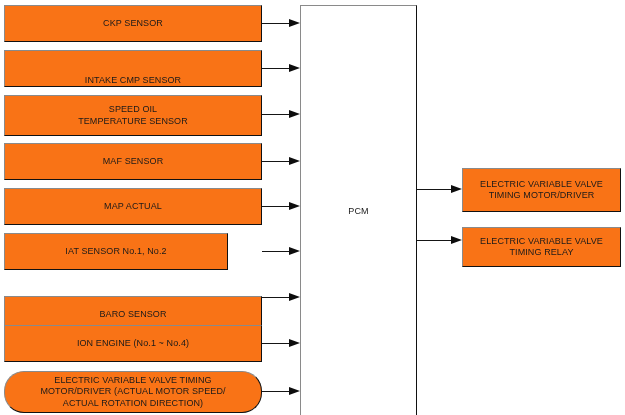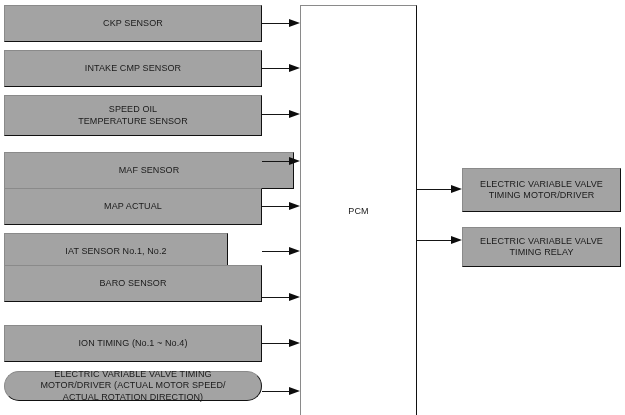--- a/index.html
+++ b/index.html
@@ -17,21 +17,21 @@
     width: 625px;
     height: 415px;
     background: #ffffff;
     overflow: hidden;
   }
 
   
   .block {
     position: absolute;
     box-sizing: border-box;
-    background: #a3a3a3;
+    background: #f97316;
     border-top: 1.5px solid #8a8a8a;
     border-left: 1.5px solid #8a8a8a;
     border-right: 1.5px solid #111111;
     border-bottom: 1.5px solid #111111;
     display: flex;
     align-items: center;
     justify-content: center;
     text-align: center;
   }
   .block .label {
@@ -88,50 +88,50 @@
 </style>
 </head>
 <body>
 
 <div id="canvas">
 
   <div class="block" style="left:4px; top:5px; width:258px; height:37px;">
     <span class="label">CKP SENSOR</span>
   </div>
 
-  <div class="block" style="left:4px; top:50px; width:258px; height:37px;">
+  <div class="block" style="left:4px; top:50px; width:258px; height:37px;align-items:flex-end;">
     <span class="label">INTAKE CMP SENSOR</span>
   </div>
 
   <div class="block" style="left:4px; top:95px; width:258px; height:41px;">
     <span class="label">SPEED OIL
 TEMPERATURE SENSOR</span>
   </div>
 
-  <div class="block" style="left:4px; top:143px; width:290px; height:37px;margin-top:9px;">
+  <div class="block" style="left:4px; top:143px; width:258px; height:37px;">
     <span class="label">MAF SENSOR</span>
   </div>
 
   <div class="block" style="left:4px; top:188px; width:258px; height:37px;">
     <span class="label">MAP ACTUAL</span>
   </div>
 
   <div class="block" style="left:4px; top:233px; width:224px; height:37px;align-items:center;">
     <span class="label">IAT SENSOR No.1, No.2</span>
   </div>
 
-  <div class="block" style="left:4px; top:265px; width:258px; height:37px;">
+  <div class="block" style="left:4px; top:296px; width:258px; height:37px;">
     <span class="label">BARO SENSOR</span>
   </div>
 
   <div class="block" style="left:4px; top:325px; width:258px; height:37px;">
-    <span class="label">ION TIMING (No.1 ~ No.4)</span>
-  </div>
-
-  <div class="block" style="left:4px; top:371px; width:258px; height:30px;border-radius:20px;">
+    <span class="label">ION ENGINE (No.1 ~ No.4)</span>
+  </div>
+
+  <div class="block" style="left:4px; top:371px; width:258px; height:42px;border-radius:20px;">
     <span class="label">ELECTRIC VARIABLE VALVE TIMING
 MOTOR/DRIVER (ACTUAL MOTOR SPEED/
 ACTUAL ROTATION DIRECTION)</span>
   </div>
 
   <div class="arrow" style="left:262px; top:19px; width:38px;">
     <span class="shaft" style="width:27px;"></span>
     <span class="head" style="left:27px;"></span>
   </div>
 

